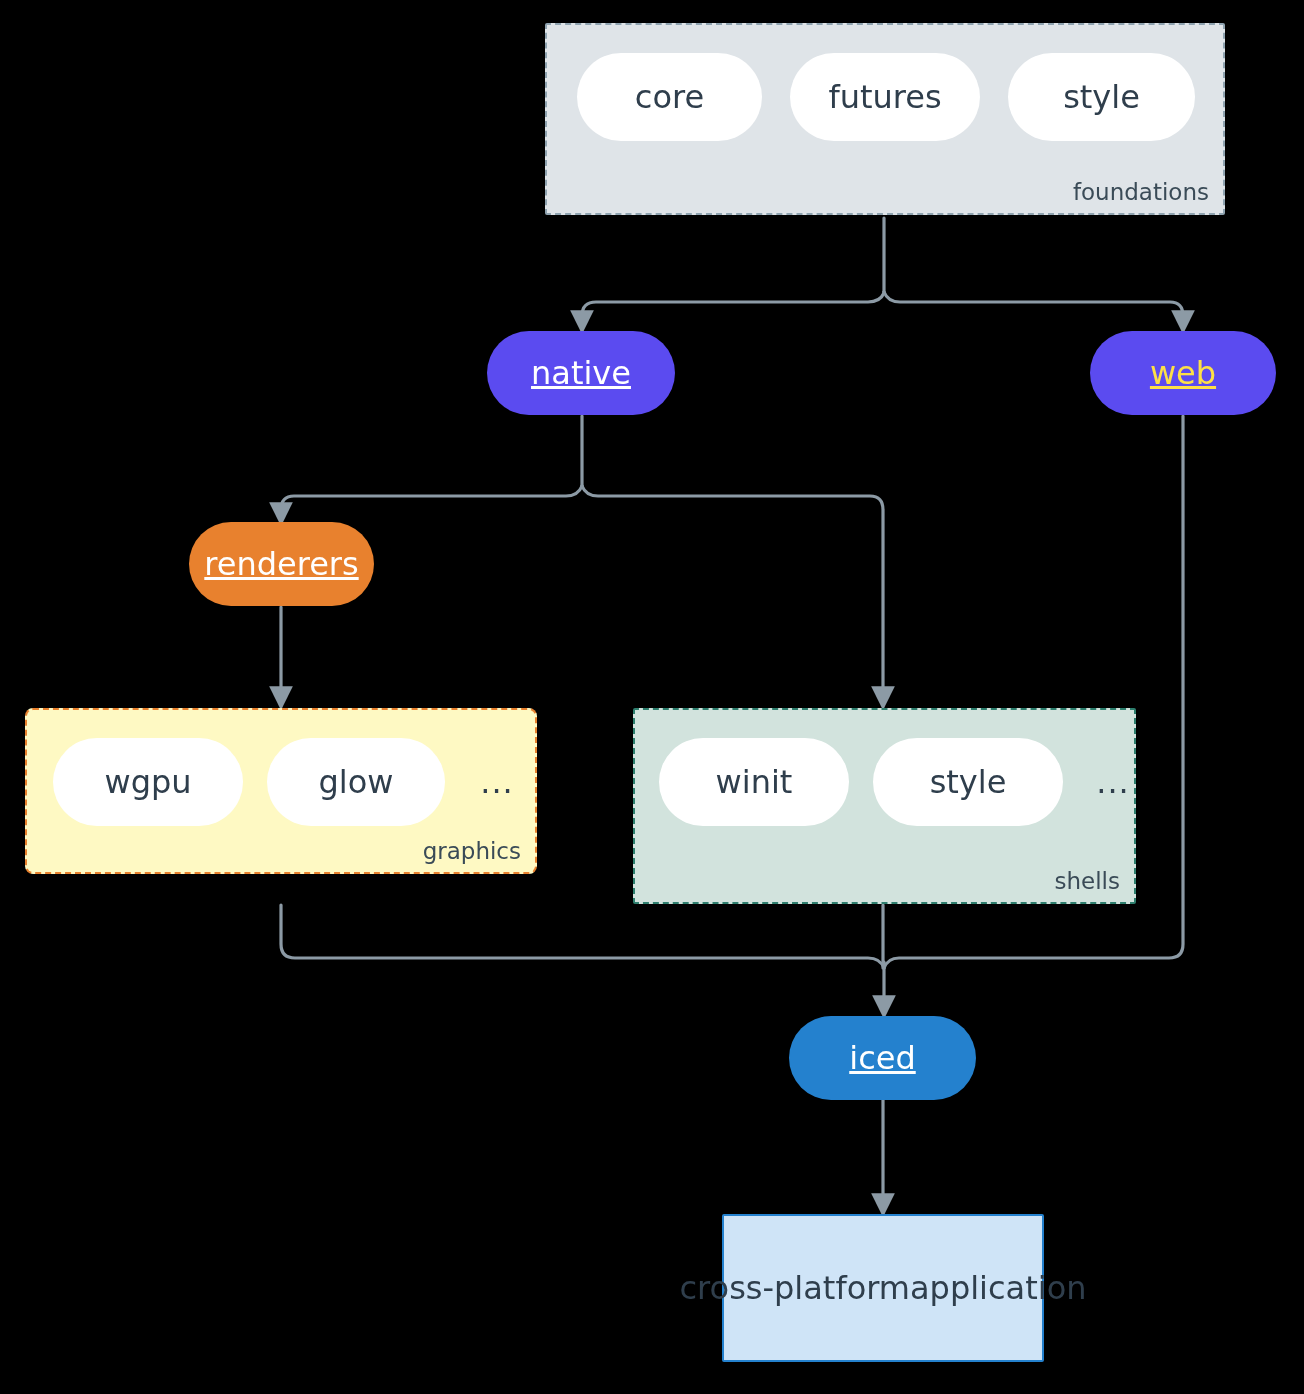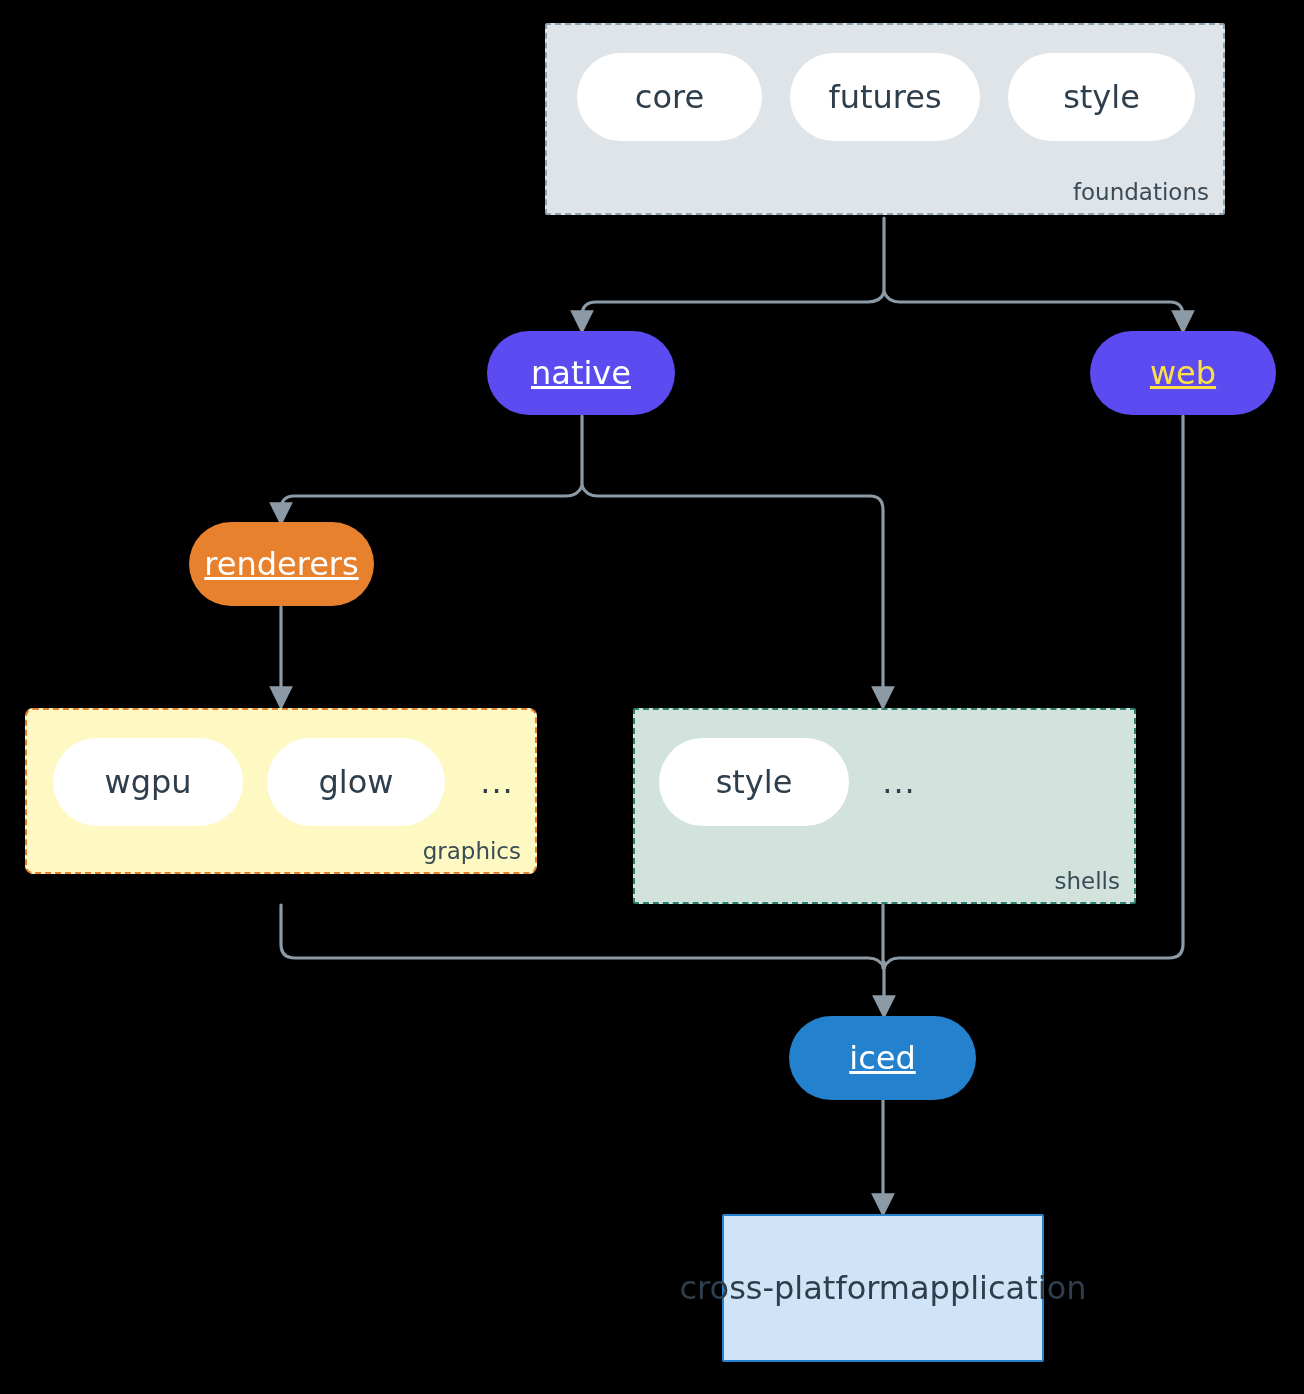--- a/index.html
+++ b/index.html
@@ -223,20 +223,23 @@
         <span>glow</span>
       </div>
       <div class="ellipsis" style="width:56px; height:88px;">...</div>
     </div>
     <div class="cluster-label">graphics</div>
   </div>
 
   <div class="cluster" id="cluster-shells">
     <div class="cluster-items" style="left:24px; top:28px; gap:24px;">
       <div class="pill-white" style="width:190px;">
+        <span>winit</span>
+      </div>
+      <div class="pill-white" style="width:190px;">
         <span>style</span>
       </div>
       <div class="ellipsis" style="width:52px; height:88px;">...</div>
     </div>
     <div class="cluster-label">shells</div>
   </div>
 
   <div class="node pill" id="node-native">
     <span>native</span>
   </div>

